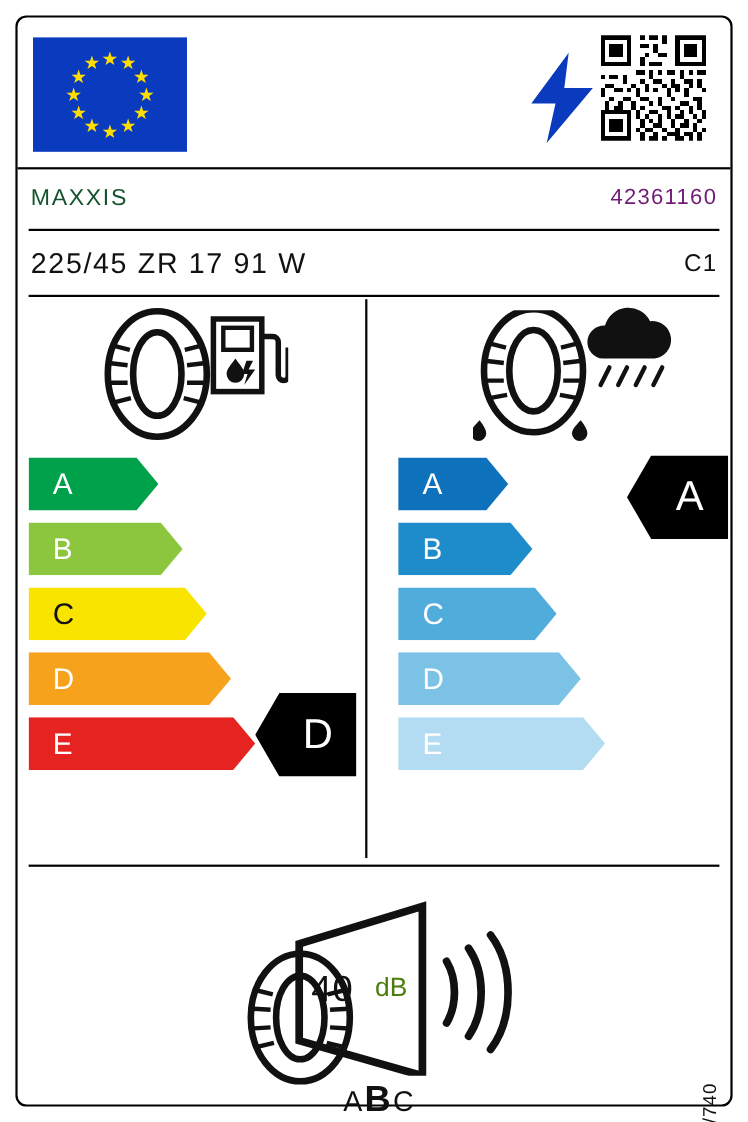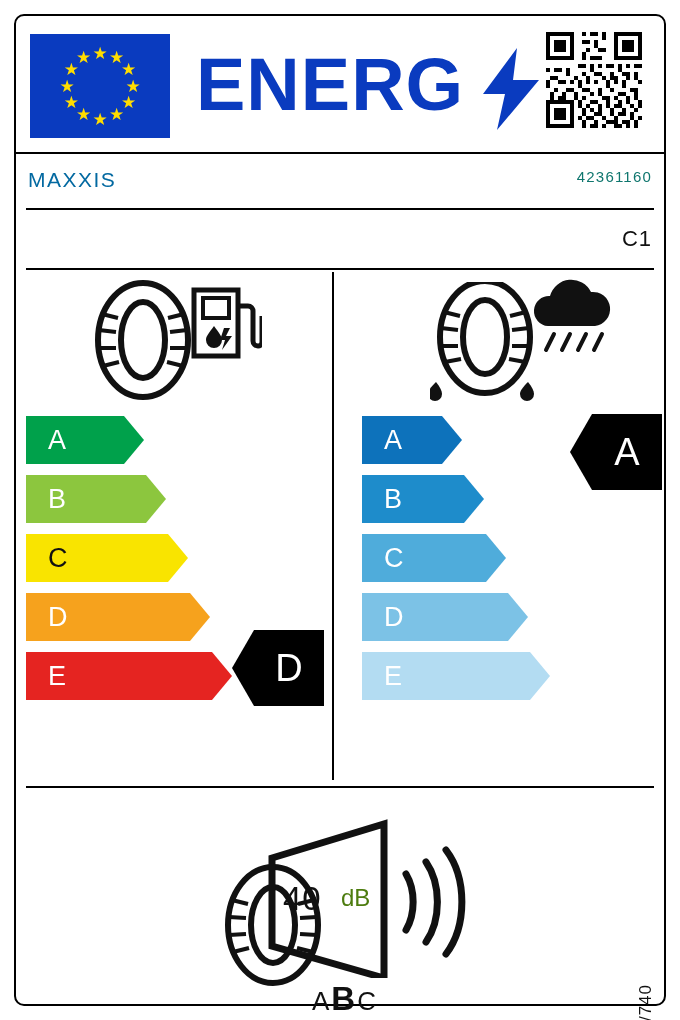--- a/index.html
+++ b/index.html
@@ -86,29 +86,29 @@
     width: 628px;
   }
 
   
   .brand {
     position: absolute;
     left: 28px;
     top: 168px;
     font-size: 21px;
     letter-spacing: 1.5px;
-    color: #0369a1;
+    color: #14532d;
   }
   .code {
     position: absolute;
     right: 28px;
     top: 168px;
-    font-size: 15px;
+    font-size: 20px;
     letter-spacing: 1.2px;
-    color: #0f766e;
+    color: #701a75;
     text-align: right;
   }
   .size {
     position: absolute;
     left: 28px;
     top: 224px;
     font-size: 26px;
     letter-spacing: 1.5px;
     color: #111;
   }
@@ -213,21 +213,20 @@
       <div class="eu-star" style="left: 90.0788px; top: 60px;">★</div>
       <div class="eu-star" style="left: 78px; top: 72.0788px;">★</div>
       <div class="eu-star" style="left: 61.5px; top: 76.5px;">★</div>
       <div class="eu-star" style="left: 45px; top: 72.0788px;">★</div>
       <div class="eu-star" style="left: 32.9212px; top: 60px;">★</div>
       <div class="eu-star" style="left: 28.5px; top: 43.5px;">★</div>
       <div class="eu-star" style="left: 32.9212px; top: 27px;">★</div>
       <div class="eu-star" style="left: 45px; top: 14.9212px;">★</div>
     </div>
 
-  <div class="energ-text">ENERG</div>
 
   <svg class="bolt" viewBox="0 0 56 82">
     <polygon points="34,0 0,46 22,46 14,82 56,32 30,32" fill="#0a3bbf"></polygon>
   </svg>
 
   <svg class="qr" viewBox="0 0 24 24" shape-rendering="crispEdges">
     <rect width="24" height="24" fill="#fff"></rect>
     <g fill="#000">
       <rect x="0" y="0" width="7" height="7"></rect>
         <rect x="1" y="1" width="5" height="5" fill="#fff"></rect>
@@ -327,20 +326,21 @@
     </g>
   </svg>
 
   <div class="hline" style="top:152px;"></div>
 
   <div class="brand">MAXXIS</div>
   <div class="code">42361160</div>
 
   <div class="hline inset" style="top:208px;"></div>
 
+  <div class="size">225/45 ZR 17 91 W</div>
   <div class="classcode">C1</div>
 
   <div class="hline inset" style="top:268px;"></div>
 
   <div class="vline"></div>
 
   <svg class="pic" style="left:88px; top:280px; width:110px; height:120px;" viewBox="0 0 110 120">
     <ellipse cx="55" cy="60" rx="45" ry="57" fill="none" stroke="#111" stroke-width="6"></ellipse>
     <ellipse cx="55" cy="60" rx="22" ry="38" fill="none" stroke="#111" stroke-width="6"></ellipse>
     <g stroke="#111" stroke-width="4">

